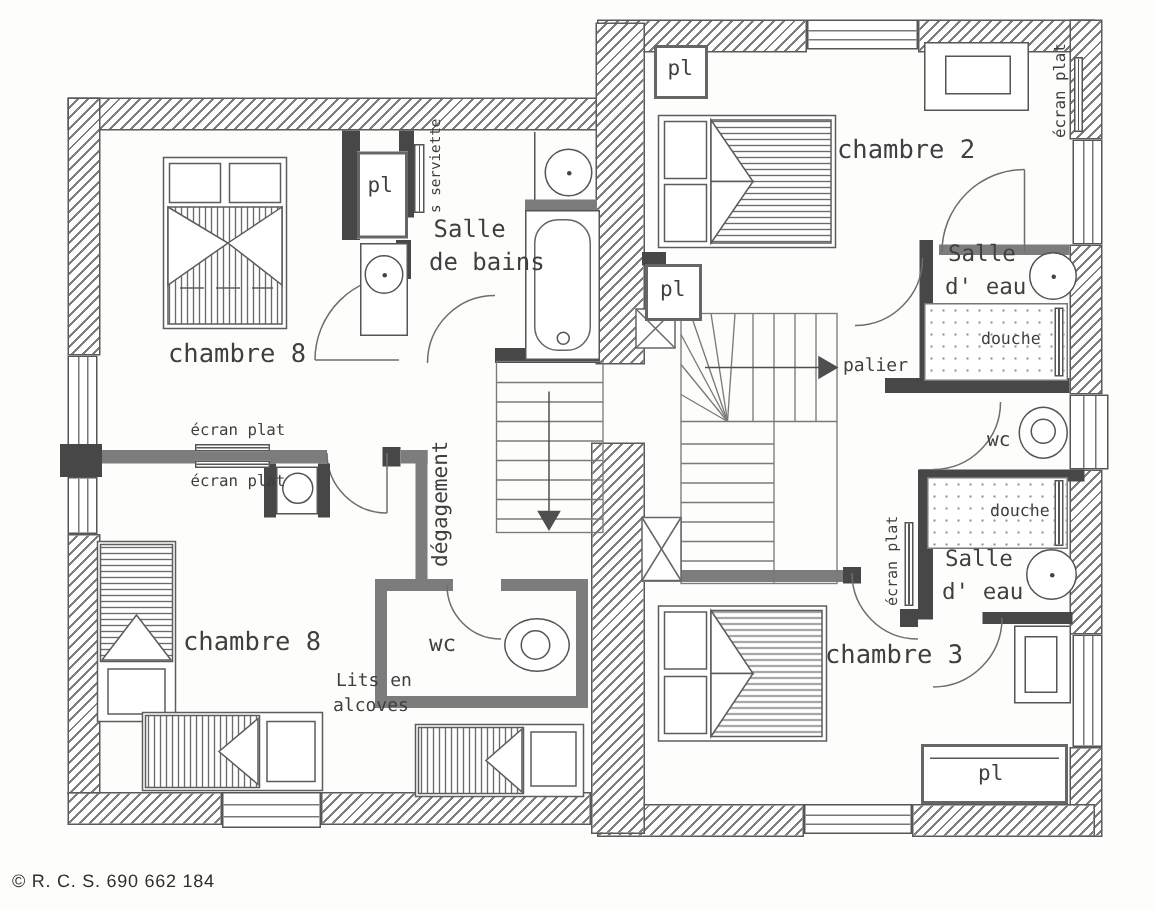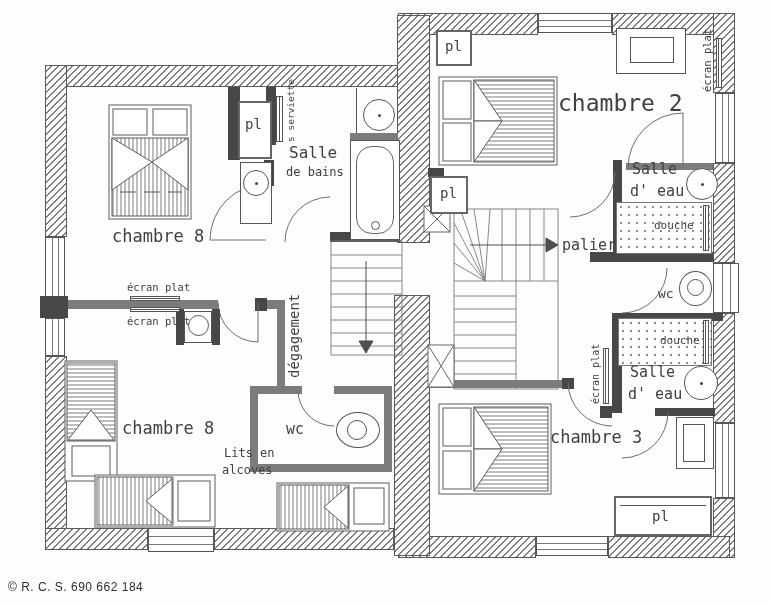--- a/index.html
+++ b/index.html
@@ -296,37 +296,37 @@
   <div class="box" style="left:683px;top:424px;width:22px;height:38px"></div>
 
   <div class="plbox" style="left:238px;top:101px;width:34px;height:58px"></div>
   <div class="plbox" style="left:436px;top:30px;width:36px;height:36px"></div>
   <div class="plbox" style="left:430px;top:176px;width:38px;height:38px"></div>
   <div class="plbox" style="left:614px;top:496px;width:98px;height:40px"></div>
   <div class="ln" style="left:620px;top:505px;width:86px;height:1px"></div>
 
   <span class="lbl" style="left:112px;top:226px;font-size:17px">chambre 8</span>
   <span class="lbl" style="left:122px;top:418px;font-size:17px">chambre 8</span>
-  <span class="lbl" style="left:558px;top:90px;font-size:23px">chambre 2</span>
+  <span class="lbl" style="left:558px;top:90px;font-size:17px">chambre 2</span>
   <span class="lbl" style="left:550px;top:427px;font-size:17px">chambre 3</span>
 
   <span class="lbl" style="left:289px;top:143px;font-size:16px">Salle</span>
-  <span class="lbl" style="left:286px;top:165px;font-size:12px">de bains</span>
+  <span class="lbl" style="left:286px;top:165px;font-size:16px">de bains</span>
 
   <span class="lbl" style="left:632px;top:160px;font-size:15px">Salle</span>
   <span class="lbl" style="left:630px;top:182px;font-size:15px">d' eau</span>
   <span class="lbl" style="left:630px;top:363px;font-size:15px">Salle</span>
   <span class="lbl" style="left:628px;top:385px;font-size:15px">d' eau</span>
 
   <span class="lbl" style="left:654px;top:219px;font-size:11px">douche</span>
   <span class="lbl" style="left:660px;top:334px;font-size:11px">douche</span>
 
   <span class="lbl" style="left:286px;top:420px;font-size:15px">wc</span>
   <span class="lbl" style="left:658px;top:286px;font-size:13px">wc</span>
-  <span class="lbl" style="left:562px;top:236px;font-size:15px">palier</span>
+  <span class="lbl" style="left:562px;top:236px;font-size:12px">palier</span>
   <span class="vlbl" style="left:286px;top:378px;font-size:14px">dégagement</span>
 
   <span class="lbl" style="left:245px;top:116px;font-size:14px">pl</span>
   <span class="lbl" style="left:445px;top:38px;font-size:14px">pl</span>
   <span class="lbl" style="left:440px;top:185px;font-size:14px">pl</span>
   <span class="lbl" style="left:652px;top:508px;font-size:14px">pl</span>
 
   <span class="lbl" style="left:127px;top:281px;font-size:10.5px">écran plat</span>
   <span class="lbl" style="left:127px;top:315px;font-size:10.5px">écran plat</span>
   <span class="vlbl" style="left:701px;top:92px;font-size:10.5px">écran plat</span>

